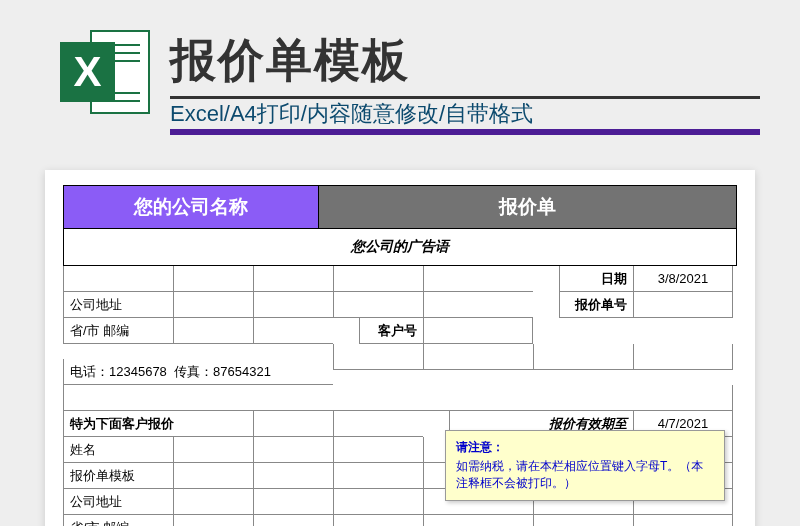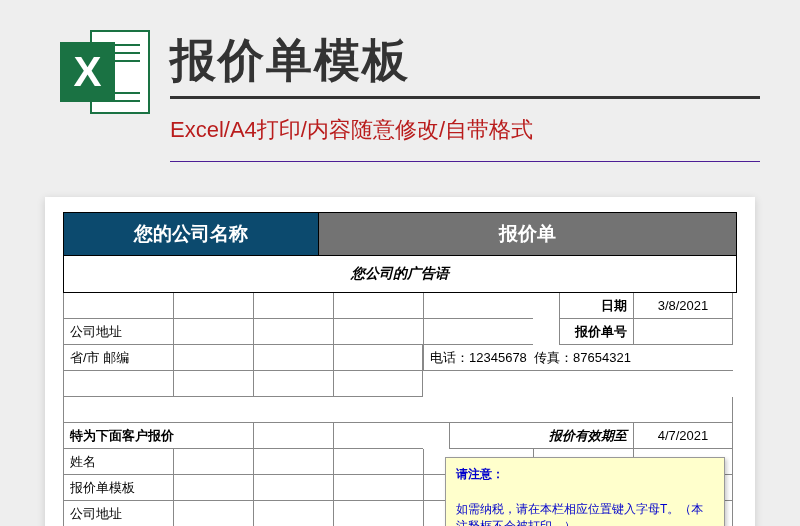--- a/index.html
+++ b/index.html
@@ -8,43 +8,43 @@
     .header { display: flex; padding: 30px 40px 15px 60px; align-items: flex-start; }
     .excel-icon { width: 90px; height: 90px; position: relative; margin-right: 20px; }
     .excel-back { position: absolute; right: 0; width: 60px; height: 84px; background: #fff; border: 2px solid #1a7243; }
     .excel-back::before, .excel-back::after { content: ""; position: absolute; left: 8px; height: 2px; background: #1a7243; }
     .excel-back::before { top: 12px; width: 40px; box-shadow: 0 8px 0 #1a7243, 0 16px 0 #1a7243, 0 48px 0 #1a7243, 0 56px 0 #1a7243; }
     .excel-front { position: absolute; left: 0; top: 12px; width: 55px; height: 60px; background: #1a7243; display: flex; align-items: center; justify-content: center; }
     .excel-x { color: #fff; font-size: 42px; font-weight: bold; font-family: Arial; }
     
     .title-block { flex: 1; }
     .main-title { font-size: 46px; font-weight: 700; color: #333; letter-spacing: 2px; }
-    .sub-title { font-size: 22px; color: #b91c1c; border-top: 3px solid #333; border-bottom: 1px solid #4c1d95; padding: 16px 0; margin-top: 4px; display: inline-block; width: 100%; }
+    .sub-title { font-size: 22px; color: #0c4a6e; border-top: 3px solid #333; border-bottom: 6px solid #4c1d95; padding: 0 0; margin-top: 4px; display: inline-block; width: 100%; }
     
     .sheet { margin: 20px 45px 0 45px; background: #fff; box-shadow: 0 2px 8px rgba(0,0,0,0.15); padding: 15px 18px; height: 380px; overflow: hidden; }
     
     .top-row { display: flex; }
-    .purple-left { background: #0c4a6e; color: #fff; font-weight: bold; font-size: 19px; text-align: center; padding: 8px; width: 38%; border: 1px solid #000; }
+    .purple-left { background: #8b5cf6; color: #fff; font-weight: bold; font-size: 19px; text-align: center; padding: 8px; width: 38%; border: 1px solid #000; }
     .purple-right { background: #737373; color: #fff; font-weight: bold; font-size: 19px; text-align: center; padding: 8px; flex: 1; border: 1px solid #000; border-left: none; }
     
     .slogan-row { border: 1px solid #000; border-top: none; font-style: italic; font-weight: bold; text-align: center; padding: 9px; font-size: 14px; }
     
     .grid { display: grid; grid-template-columns: 110px 80px 80px 90px 110px 100px 100px; font-size: 13px; }
     .cell { border-left: 1px solid #888; border-bottom: 1px solid #888; padding: 4px 6px; height: 26px; white-space: nowrap; overflow: hidden; display: flex; align-items: center; }
     .cell:last-child, .cell.rb { border-right: 1px solid #888; }
     .bold { font-weight: bold; }
     .right { justify-content: flex-end; margin-left: 26px; }
     .center { justify-content: center; }
     .italic { font-style: italic; }
     .span2 { grid-column: span 2; }
-    .span3 { grid-column: span 3; }
+    .span3 { grid-column: span 3; margin-top: 15px; }
     .span7 { grid-column: span 7; }
     
     .note-box { position: absolute; background: #ffffcc; border: 1px solid #999; padding: 8px 10px; font-size: 12px; color: #0000cc; width: 280px; box-shadow: 2px 2px 4px rgba(0,0,0,0.2); }
-    .note-title { font-weight: bold; margin-bottom: 18px; }
+    .note-title { font-weight: bold; margin-bottom: 2px; }
     
     .sheet-wrap { position: relative; }
   </style>
 </head>
 <body>
 
 <div class="header">
   <div class="excel-icon">
     <div class="excel-back"></div>
     <div class="excel-front">
@@ -78,20 +78,21 @@
     <div class="cell"></div>
         <div class="cell"></div>
         <div class="cell"></div>
         <div class="cell"></div>
     <div class="cell bold right">报价单号</div>
     <div class="cell rb"></div>
 
     <div class="cell">省/市 邮编</div>
     <div class="cell"></div>
         <div class="cell"></div>
+    <div class="cell bold right">客户号</div>
     <div class="cell rb"></div>
 
     <div class="cell span3">
       <span>电话：</span><span>12345678</span>&nbsp;&nbsp;
       <span>传真：</span><span>87654321</span>
     </div>
     <div class="cell"></div>
         <div class="cell"></div>
         <div class="cell"></div>
         <div class="cell rb"></div>

